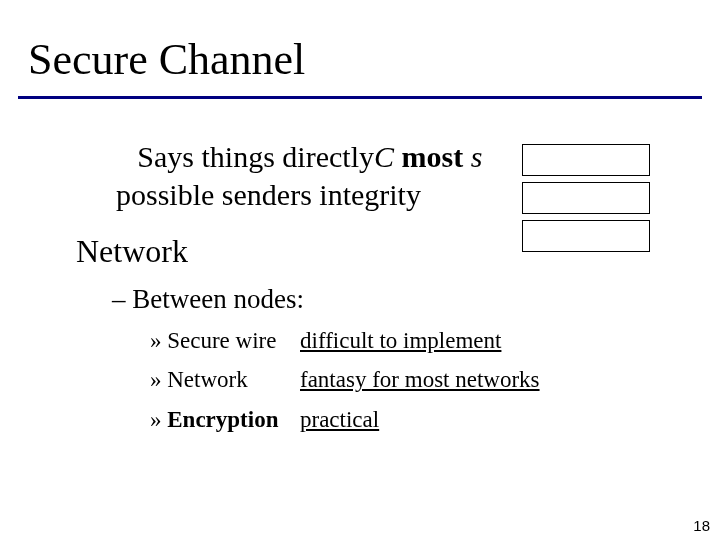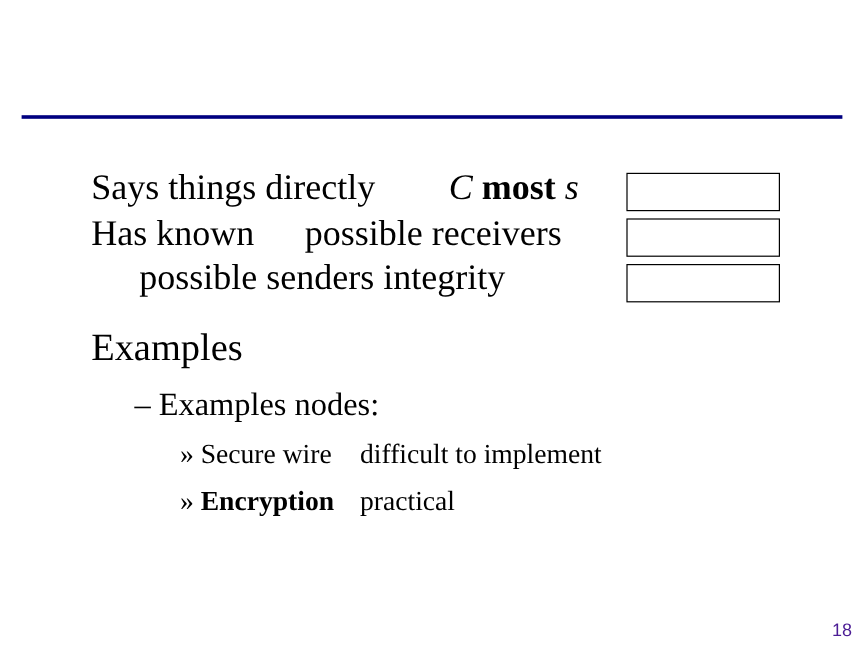--- a/index.html
+++ b/index.html
@@ -55,67 +55,69 @@
     font-size: 27px;
     padding-left: 36px;
     margin-top: 10px;
     line-height: 1.35;
   }
   .subsub {
     font-size: 23px;
     padding-left: 74px;
     margin-top: 8px;
     line-height: 1.35;
+    text-decoration: underline;
   }
   .box {
     position: absolute;
     border: 1.5px solid #000;
     background: transparent;
   }
   .box1 { left: 522px; top: 144px; width: 126px; height: 30px; }
   .box2 { left: 522px; top: 182px; width: 126px; height: 30px; }
   .box3 { left: 522px; top: 220px; width: 126px; height: 30px; }
   .pagenum {
     position: absolute;
     right: 10px;
     bottom: 6px;
     font-size: 15px;
     font-family: Arial, Helvetica, sans-serif;
-    color: #4c1d95;
+    color: #000000;
   }
 </style>
 </head>
 <body>
 
 <div class="slide">
 
+  <div class="title">Secure Channel</div>
   <div class="title-rule"></div>
 
   <div class="box box1"></div>
   <div class="box box2"></div>
   <div class="box box3"></div>
 
   <div class="body">
 
     <div class="row">
-      <span style="display:inline-block; width:298px;">Says things directly</span><span class="ital">C</span><span class="bold"> most </span><span class="ital">s</span>
+      <span style="display:inline-block; width:298px;text-align:right;">Says things directly</span><span class="ital">C</span><span class="bold"> most </span><span class="ital">s</span>
     </div>
 
-    <div class="row">
-      <span style="display:inline-block; width:178px;">Has known</span><span>possible receivers</span>
-    </div>
 
     <div class="row indent1">possible senders integrity</div>
 
-    <div class="examples">Examples</div>
+    <div class="examples">Network</div>
 
-    <div class="sub">– Examples nodes:</div>
+    <div class="sub">– Between nodes:</div>
 
     <div class="subsub row">
       <span style="display:inline-block; width:150px;">» Secure wire</span><span>difficult to implement</span>
+    </div>
+    <div class="subsub row">
+      <span style="display:inline-block; width:150px;">» Network</span><span>fantasy for most networks</span>
     </div>
     <div class="subsub row">
       <span style="display:inline-block; width:150px;"><span>» </span><span class="bold">Encryption</span></span><span>practical</span>
     </div>
 
   </div>
 
   <div class="pagenum">18</div>
 </div>
 

